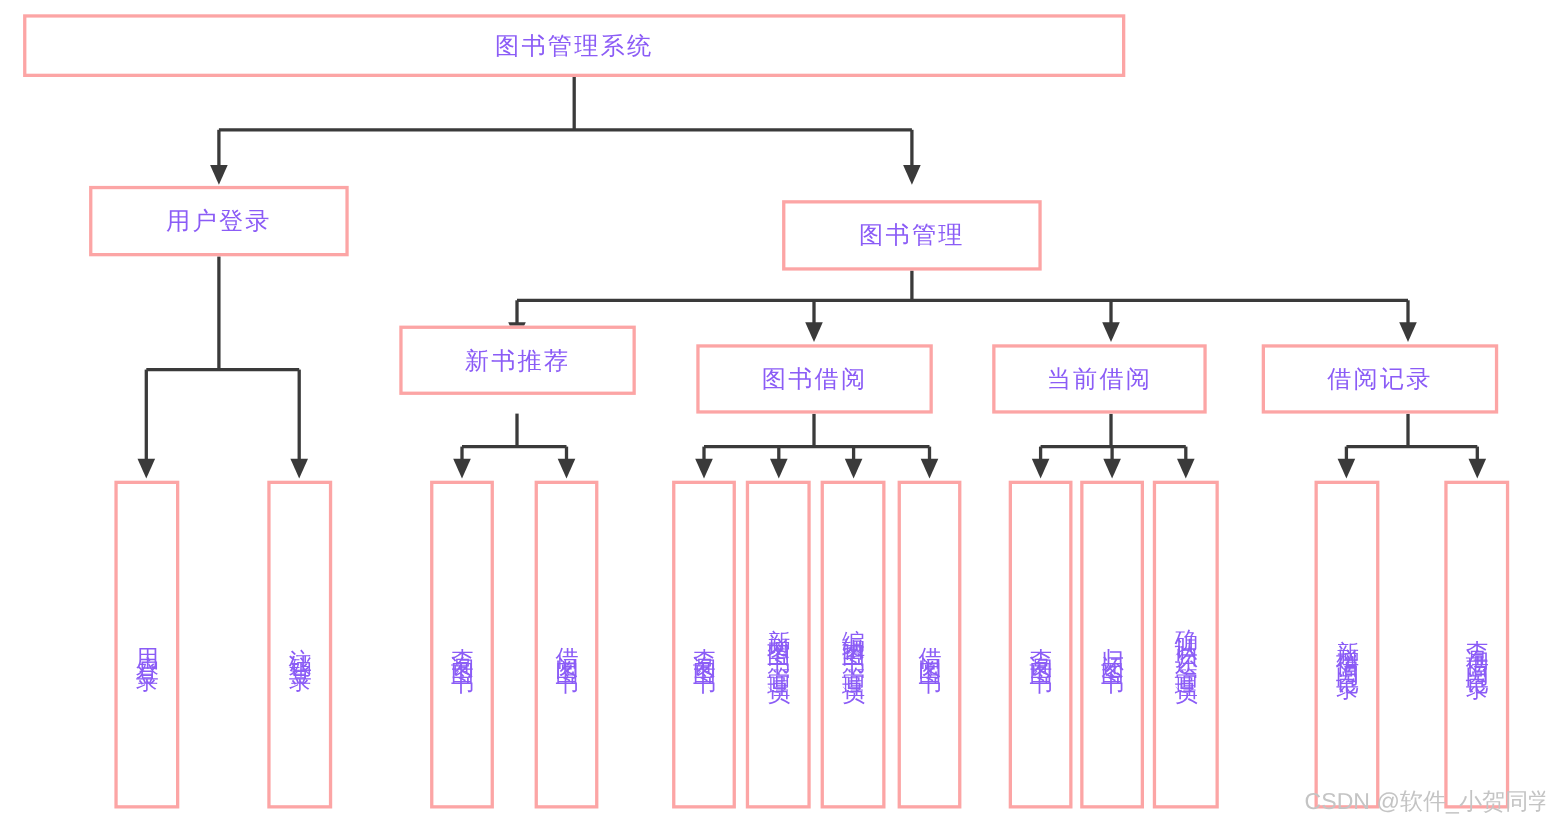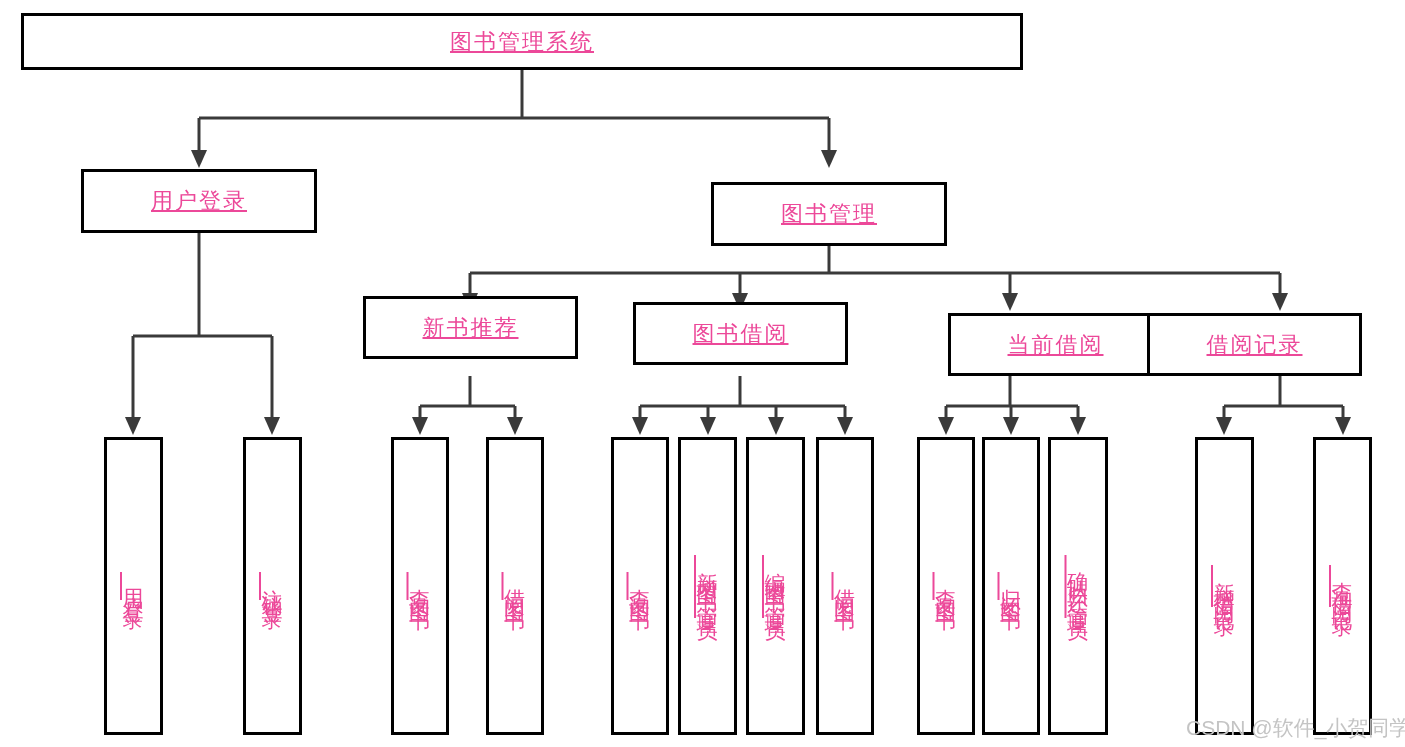--- a/index.html
+++ b/index.html
@@ -17,27 +17,26 @@
   }
   #connectors {
     position: absolute;
     left: 0; top: 0;
     width: 1405px;
     height: 747px;
   }
   .box {
     position: absolute;
     box-sizing: border-box;
-    border: 3px solid #000000;
+    border: 3px solid #fca5a5;
     background: #ffffff;
     display: flex;
     align-items: center;
     justify-content: center;
-    color: #ec4899;
-    text-decoration: underline;
+    color: #8b5cf6;
   }
   .box.h span {
     font-size: 22px;
     letter-spacing: 2px;
     white-space: nowrap;
   }
   .box.v span.vtext {
     writing-mode: vertical-rl;
     text-orientation: mixed;
     font-size: 21px;
@@ -121,24 +120,24 @@
   <div class="box h" style="left:81px;top:169px;width:236px;height:64px">
     <span>用户登录</span>
   </div>
   <div class="box h" style="left:711px;top:182px;width:236px;height:64px">
     <span>图书管理</span>
   </div>
 
   <div class="box h" style="left:363px;top:296px;width:215px;height:63px">
     <span>新书推荐</span>
   </div>
-  <div class="box h" style="left:633px;top:302px;width:215px;height:63px">
+  <div class="box h" style="left:633px;top:313px;width:215px;height:63px">
     <span>图书借阅</span>
   </div>
-  <div class="box h" style="left:948px;top:313px;width:215px;height:63px">
+  <div class="box h" style="left:902px;top:313px;width:195px;height:63px">
     <span>当前借阅</span>
   </div>
   <div class="box h" style="left:1147px;top:313px;width:215px;height:63px">
     <span>借阅记录</span>
   </div>
 
   <div class="box v" style="left:104px;top:437px;width:59px;height:298px">
     <span class="vtext">用户登录</span>
   </div>
   <div class="box v" style="left:243px;top:437px;width:59px;height:298px">

